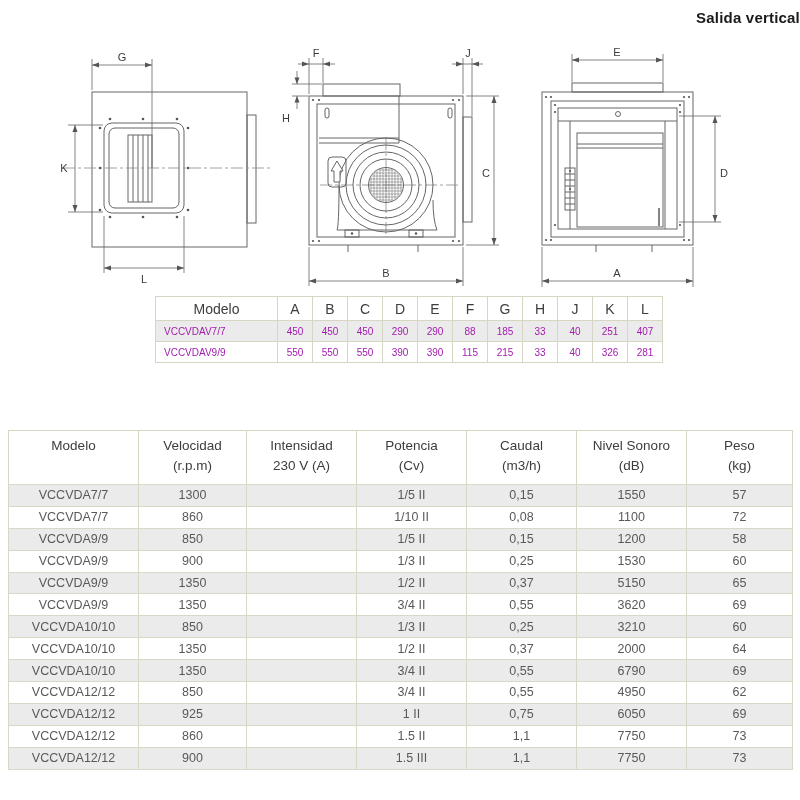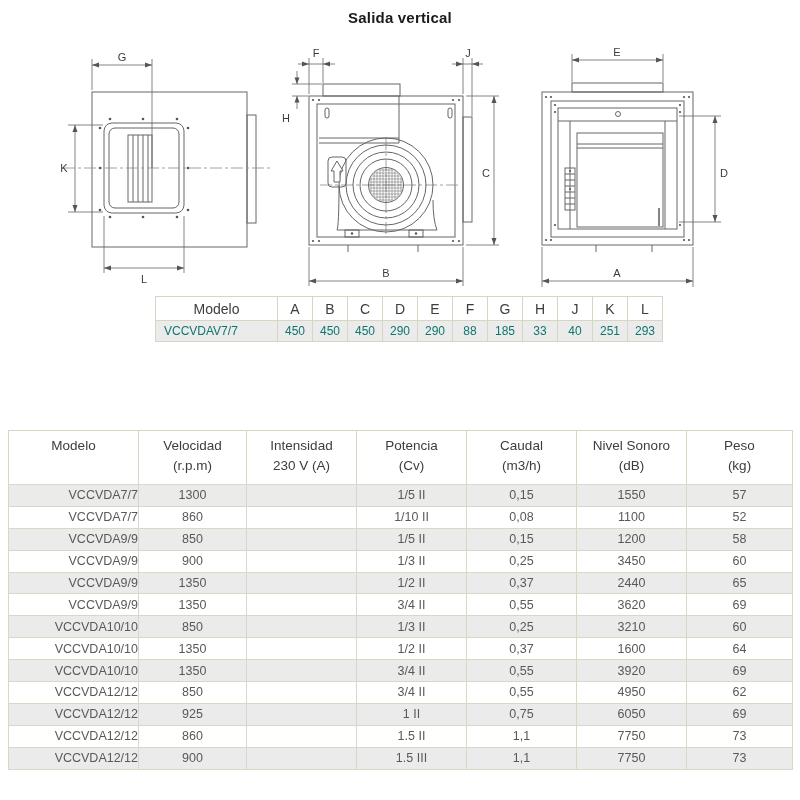--- a/index.html
+++ b/index.html
@@ -1,40 +1,40 @@
 <!DOCTYPE html>
 <html><head>
 <meta charset="utf-8">
 <style>
   html,body{margin:0;padding:0;background:#fff;}
   .page{position:relative;width:800px;height:800px;background:#fff;overflow:hidden;
         font-family:"Liberation Sans",sans-serif;}
-  .title{position:absolute;top:9px;left:0;right:0;text-align:center;
+  .title{position:absolute;top:9px;left:0;right:0;text-align:right;
          font-size:15px;font-weight:bold;color:#1a1a1a;letter-spacing:.2px;}
   svg.drawings{position:absolute;top:40px;left:0;}
   svg.drawings text{font-family:"Liberation Sans",sans-serif;font-size:11px;fill:#3c3c3c;}
 
   
   table.dims{position:absolute;left:155px;top:296px;border-collapse:collapse;table-layout:fixed;}
   table.dims th,table.dims td{border:1.5px solid #d6d6c2;text-align:center;
-        font-size:12px;color:#0f766e;height:20px;padding:0 2px;background:#fff;}
+        font-size:10px;color:#a21caf;height:20px;padding:0 2px;background:#fff;}
   table.dims thead th{font-size:14px;color:#3d3d3d;font-weight:normal;height:23px;}
   table.dims td.model{text-align:left;padding-left:8px;}
   table.dims tbody tr:nth-child(odd) td{background:#ebebeb;}
 
   
   table.specs-head{position:absolute;left:8px;top:430px;border-collapse:collapse;table-layout:fixed;width:784px;}
   table.specs-head th{border:1.5px solid #d6d6c2;background:#fff;font-weight:normal;
         font-size:13.5px;color:#3d3d3d;height:48px;vertical-align:top;padding-top:5px;}
   table.specs-head .hl{line-height:20px;}
   table.specs-head .hu{line-height:19px;min-height:19px;}
   table.specs-body{position:absolute;left:8px;top:484px;border-collapse:collapse;table-layout:fixed;width:784px;}
   table.specs-body td{border:1.5px solid #d8d8c6;font-size:12.5px;color:#595959;
         height:20.9px;text-align:center;padding:0;background:#fff;}
-  table.specs-body td.model{text-align:right;}
+  table.specs-body td.model{text-align:center;}
   table.specs-body tr:nth-child(odd) td{background:#ebebeb;}
 </style>
 </head>
 <body>
 
 <div class="page">
 
   <div class="title">Salida vertical</div>
 
   <svg class="drawings" width="800" height="256" viewBox="0 0 800 256">
@@ -329,21 +329,35 @@
           <td>450</td>
           <td>450</td>
           <td>450</td>
           <td>290</td>
           <td>290</td>
           <td>88</td>
           <td>185</td>
           <td>33</td>
           <td>40</td>
           <td>251</td>
-          <td>293</td>
+          <td>407</td>
+        </tr>
+        <tr>
+          <td class="model">VCCVDAV9/9</td>
+          <td>550</td>
+          <td>550</td>
+          <td>550</td>
+          <td>390</td>
+          <td>390</td>
+          <td>115</td>
+          <td>215</td>
+          <td>33</td>
+          <td>40</td>
+          <td>326</td>
+          <td>281</td>
         </tr>
       </tbody>
   </table>
 
   <table class="specs-head">
     <colgroup>
       <col style="width:130px">
         <col style="width:108px">
         <col style="width:110px">
         <col style="width:110px">
@@ -404,47 +418,47 @@
           <td>1550</td>
           <td>57</td>
         </tr>
         <tr>
           <td class="model">VCCVDA7/7</td>
           <td>860</td>
           <td></td>
           <td>1/10 II</td>
           <td>0,08</td>
           <td>1100</td>
-          <td>52</td>
+          <td>72</td>
         </tr>
         <tr>
           <td class="model">VCCVDA9/9</td>
           <td>850</td>
           <td></td>
           <td>1/5 II</td>
           <td>0,15</td>
           <td>1200</td>
           <td>58</td>
         </tr>
         <tr>
           <td class="model">VCCVDA9/9</td>
           <td>900</td>
           <td></td>
           <td>1/3 II</td>
           <td>0,25</td>
-          <td>3450</td>
+          <td>1530</td>
           <td>60</td>
         </tr>
         <tr>
           <td class="model">VCCVDA9/9</td>
           <td>1350</td>
           <td></td>
           <td>1/2 II</td>
           <td>0,37</td>
-          <td>2440</td>
+          <td>5150</td>
           <td>65</td>
         </tr>
         <tr>
           <td class="model">VCCVDA9/9</td>
           <td>1350</td>
           <td></td>
           <td>3/4 II</td>
           <td>0,55</td>
           <td>3620</td>
           <td>69</td>
@@ -457,30 +471,30 @@
           <td>0,25</td>
           <td>3210</td>
           <td>60</td>
         </tr>
         <tr>
           <td class="model">VCCVDA10/10</td>
           <td>1350</td>
           <td></td>
           <td>1/2 II</td>
           <td>0,37</td>
-          <td>1600</td>
+          <td>2000</td>
           <td>64</td>
         </tr>
         <tr>
           <td class="model">VCCVDA10/10</td>
           <td>1350</td>
           <td></td>
           <td>3/4 II</td>
           <td>0,55</td>
-          <td>3920</td>
+          <td>6790</td>
           <td>69</td>
         </tr>
         <tr>
           <td class="model">VCCVDA12/12</td>
           <td>850</td>
           <td></td>
           <td>3/4 II</td>
           <td>0,55</td>
           <td>4950</td>
           <td>62</td>

